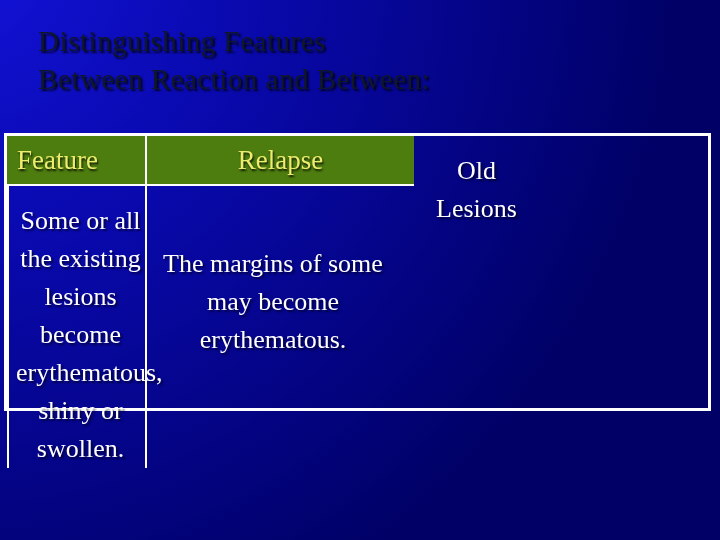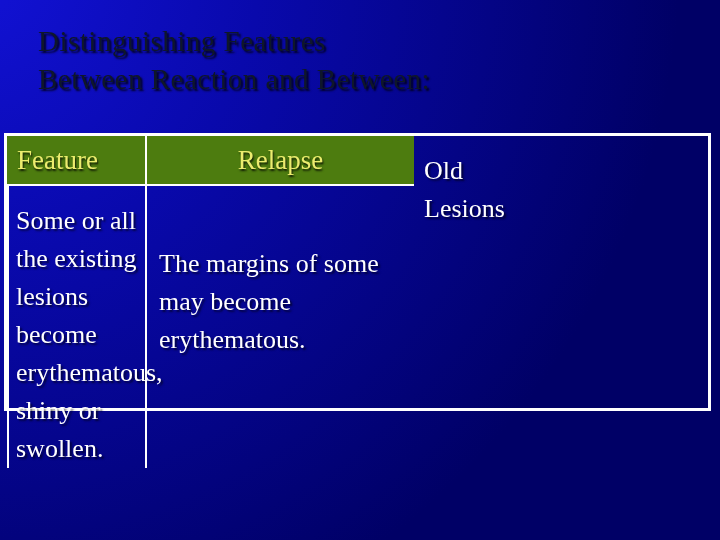--- a/index.html
+++ b/index.html
@@ -54,20 +54,21 @@
   .hcell.center { justify-content: center; }
   .col-sep { border-left: 2px solid #ffffff; }
 
   .bcell {
     background: transparent;
     color: #ffffff;
     font-size: 26px;
     line-height: 38px;
     padding-top: 16px;
     text-shadow: 2px 2px 2px rgba(0,0,0,0.6);
+    text-align: center;
   }
   .bcell .txt { display: block; }
   .bcell.c1 { padding-left: 10px; }
   .bcell.c1 .txt { max-width: 105px; }
   .bcell.c2 { padding-left: 7px; }
   .bcell.c2 .txt { max-width: 218px; }
   .bcell.c3 { padding-left: 12px; }
   .bcell.c3 .txt { max-width: 228px; margin-top: 43px; }
 </style>
 </head>

